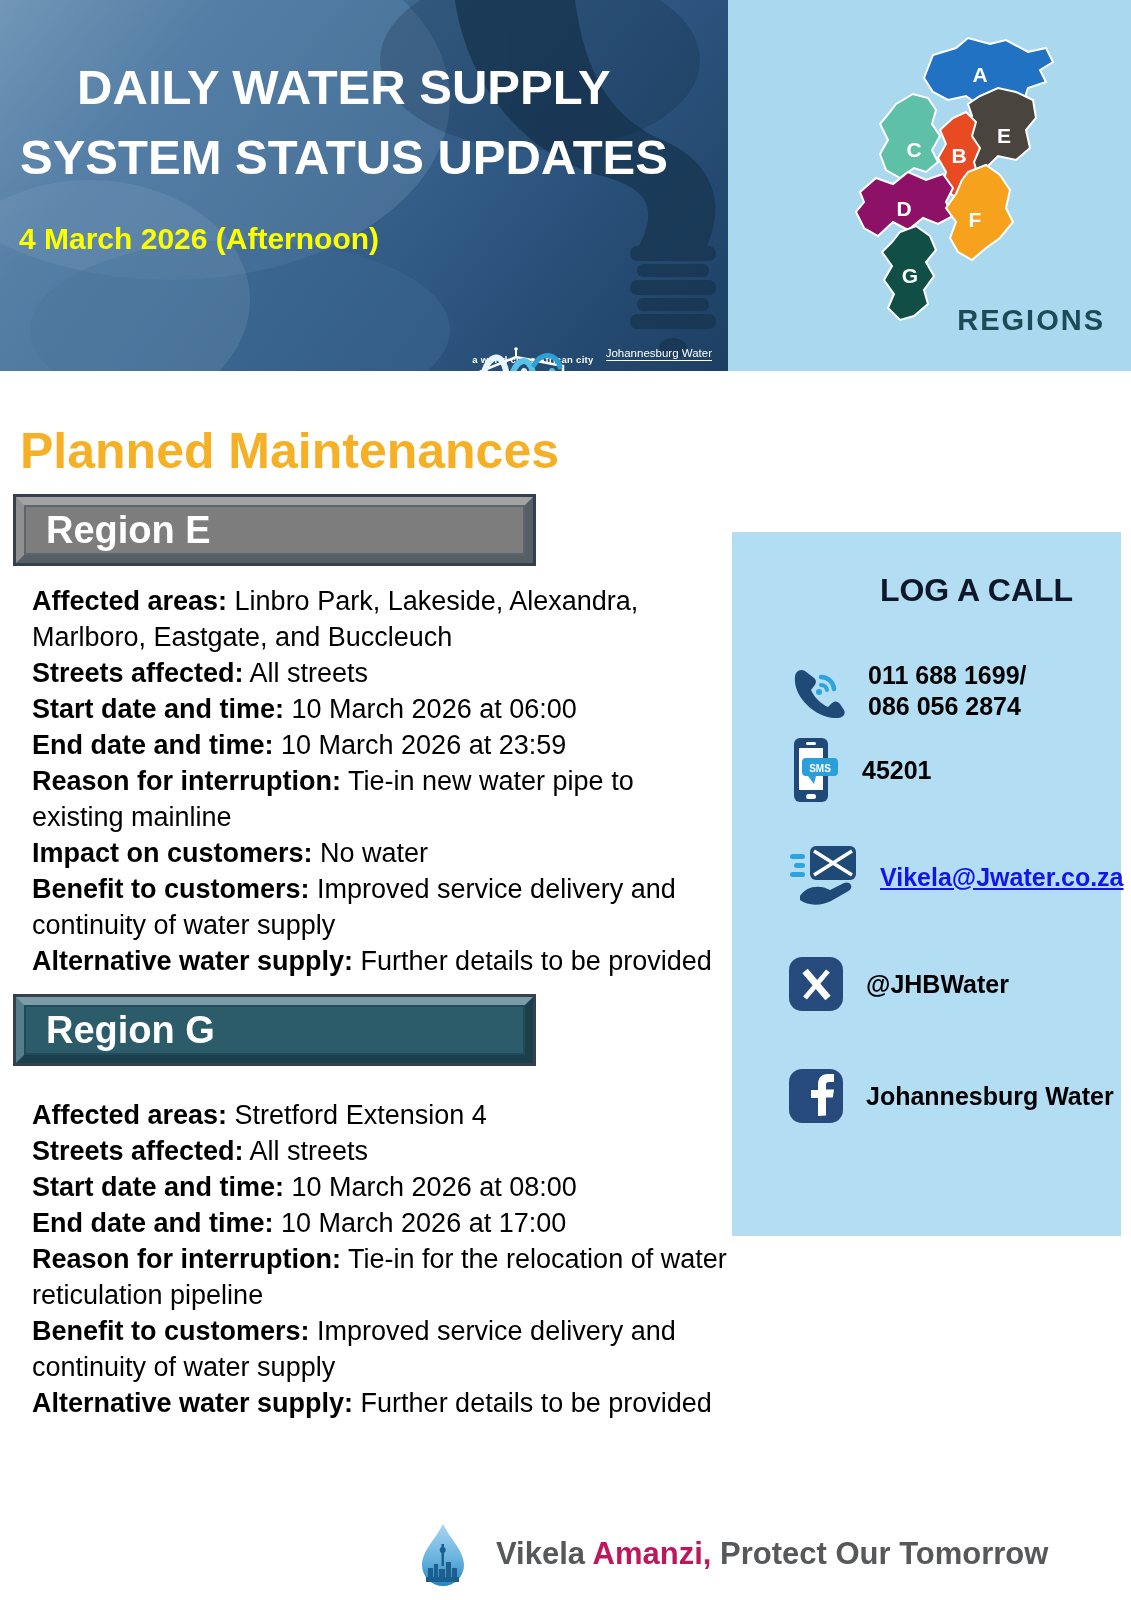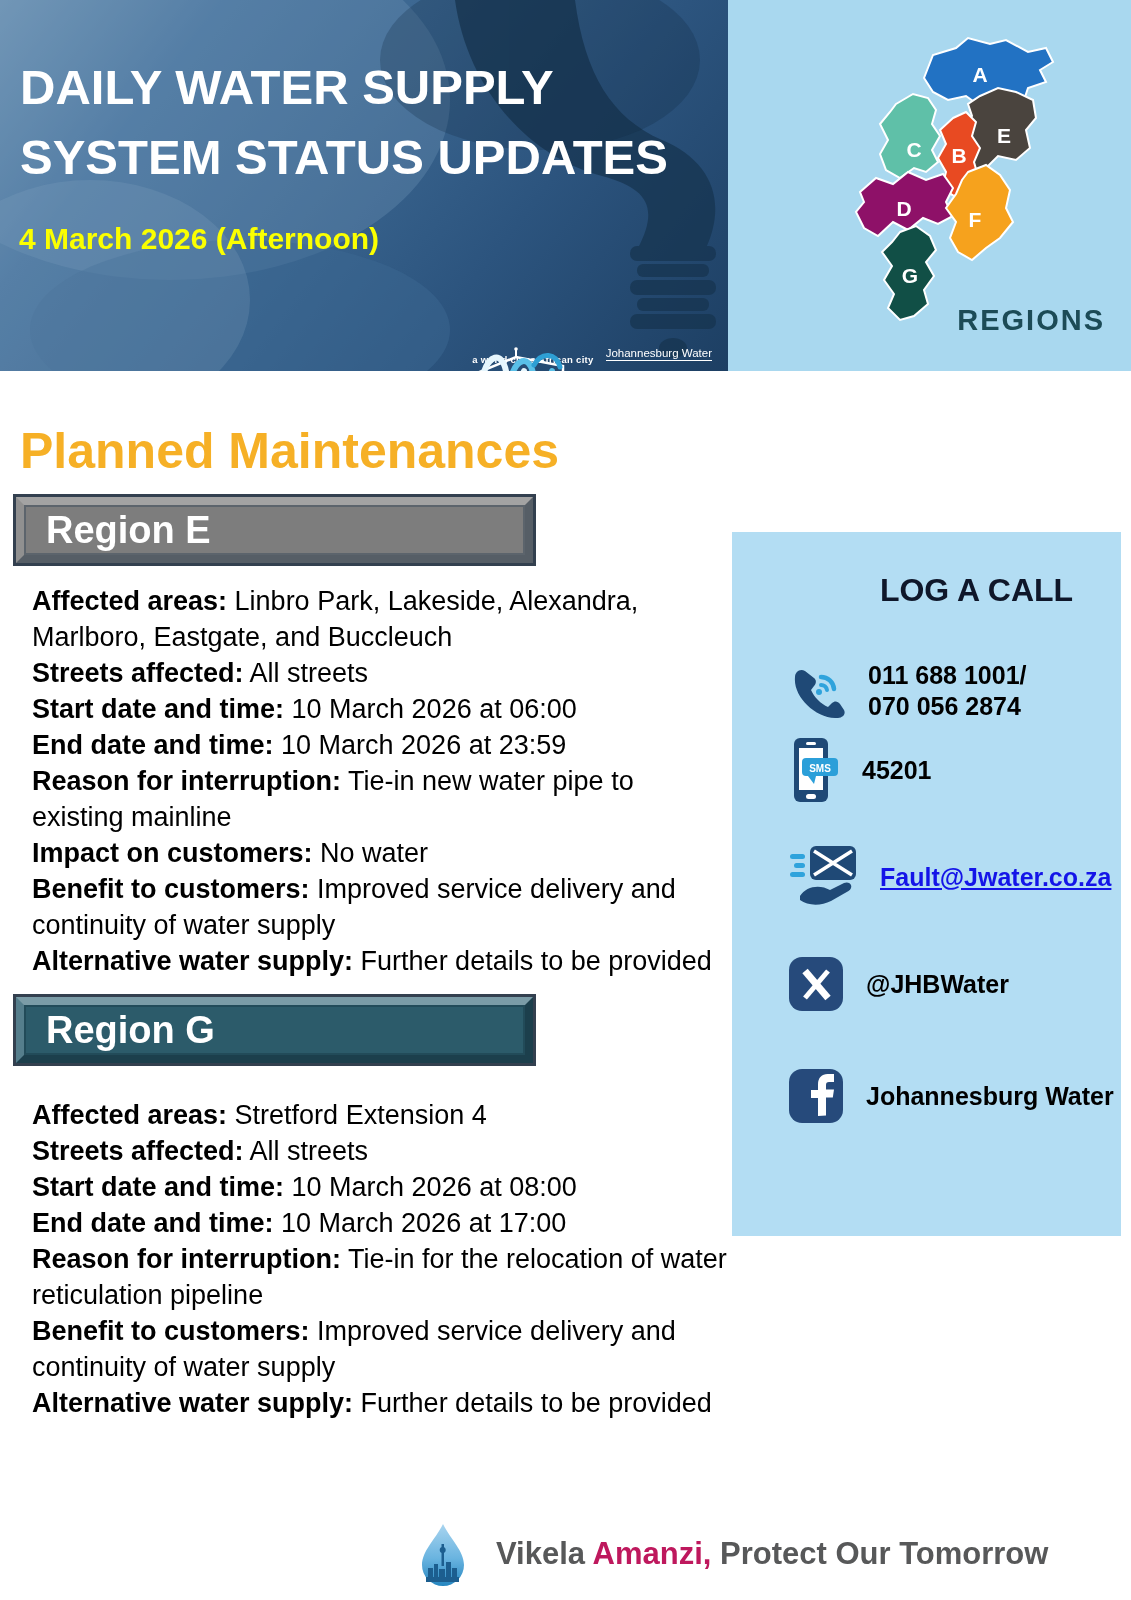--- a/index.html
+++ b/index.html
@@ -1,20 +1,20 @@
 <!DOCTYPE html>
 <html><head>
 <meta charset="utf-8">
 <style>
   html,body{margin:0;padding:0;background:#ffffff;}
   .page{position:relative;width:1131px;height:1600px;background:#ffffff;overflow:hidden;
         font-family:"Liberation Sans","DejaVu Sans",sans-serif;}
 
   
-  .header{position:relative;width:1131px;height:413px;display:flex;}
+  .header{position:relative;width:1131px;height:413px;display:flex;text-align:center;}
   .header-photo{position:relative;width:728px;height:371px;overflow:hidden;
     background:linear-gradient(128deg,#7499b8 0%,#48749e 22%,#3a658f 45%,#2c547e 68%,#1d3f63 100%);}
   .header-photo svg{position:absolute;top:0;left:0;}
   .title-block{position:absolute;top:52px;left:20px;}
   .title-line{color:#ffffff;font-weight:bold;font-size:49px;line-height:70px;white-space:nowrap;}
   .date-line{position:absolute;top:222px;left:19px;color:#fbff00;font-weight:bold;font-size:30px;white-space:nowrap;}
   .logos{position:absolute;right:16px;bottom:6px;display:flex;align-items:flex-end;gap:12px;}
   .joburg{display:flex;flex-direction:column;align-items:flex-start;}
   .joburg-tagline{color:#ffffff;font-size:9.5px;font-weight:bold;margin-top:2px;letter-spacing:.3px;}
   .jw{display:flex;flex-direction:column;align-items:center;padding-bottom:4px;}
@@ -169,22 +169,22 @@
     <div class="log-title">LOG A CALL</div>
 
     <div class="lc-row" style="top:128px;">
       <svg width="58" height="54" viewBox="0 0 58 54">
         <path d="M7 13 C7 8 12 4 17 7 L26 14 C28.5 16 28.5 19 26 22 L23 26 C26 33 33 40 40 43 L44 39 C46.5 36.5 50 37 52 40 L56 46 C58 50 55 53.5 50 54 C28 55 5 33 7 13 Z" fill="#1f4976"></path>
         <path d="M33 13 A13 13 0 0 1 46 25" fill="none" stroke="#2fa3dc" stroke-width="4.5" stroke-linecap="round"></path>
         <path d="M33 21 A6 6 0 0 1 39 26" fill="none" stroke="#2fa3dc" stroke-width="4" stroke-linecap="round"></path>
         <circle cx="31" cy="28" r="3" fill="#2fa3dc"></circle>
       </svg>
       <div class="lc-text">
-        <span>011 688 1001/</span><br>
-        <span>070 056 2874</span>
+        <span>011 688 1699/</span><br>
+        <span>086 056 2874</span>
       </div>
     </div>
 
     <div class="lc-row" style="top:204px;">
       <svg width="52" height="68" viewBox="0 0 52 68">
         <rect x="6" y="2" width="34" height="64" rx="6" fill="#1f4976"></rect>
         <rect x="11" y="12" width="24" height="42" fill="#ffffff"></rect>
         <rect x="18" y="6" width="10" height="3" rx="1.5" fill="#ffffff"></rect>
         <rect x="18" y="58" width="10" height="5" rx="2.5" fill="#ffffff"></rect>
         <rect x="14" y="22" width="36" height="18" rx="4" fill="#2b9fd9"></rect>
@@ -196,21 +196,21 @@
 
     <div class="lc-row" style="top:312px;">
       <svg width="70" height="66" viewBox="0 0 70 66">
         <rect x="2" y="10" width="15" height="5" rx="2.5" fill="#2fa3dc"></rect>
         <rect x="6" y="19" width="11" height="5" rx="2.5" fill="#2fa3dc"></rect>
         <rect x="2" y="28" width="15" height="5" rx="2.5" fill="#2fa3dc"></rect>
         <rect x="22" y="2" width="46" height="34" rx="6" fill="#1f4976"></rect>
         <path d="M26 7 L64 31 M64 7 L26 31" stroke="#ffffff" stroke-width="3.5"></path>
         <path d="M12 52 C18 42 32 40 42 46 L56 39 C62 36.5 66.5 43 60.5 47 L43 57 C33 62 20 62 12 56 Z" fill="#1f4976"></path>
       </svg>
-      <a class="lc-link" href="#">Fault@Jwater.co.za</a>
+      <a class="lc-link" href="#">Vikela@Jwater.co.za</a>
     </div>
 
     <div class="lc-row" style="top:424px;">
       <svg width="56" height="56" viewBox="0 0 56 56">
         <rect x="1" y="1" width="54" height="54" rx="13" fill="#264a7b"></rect>
         <line x1="17" y1="15" x2="40" y2="42" stroke="#ffffff" stroke-width="7"></line>
         <line x1="40" y1="15" x2="17" y2="42" stroke="#ffffff" stroke-width="5"></line>
       </svg>
       <div class="lc-text">@JHBWater</div>
     </div>

